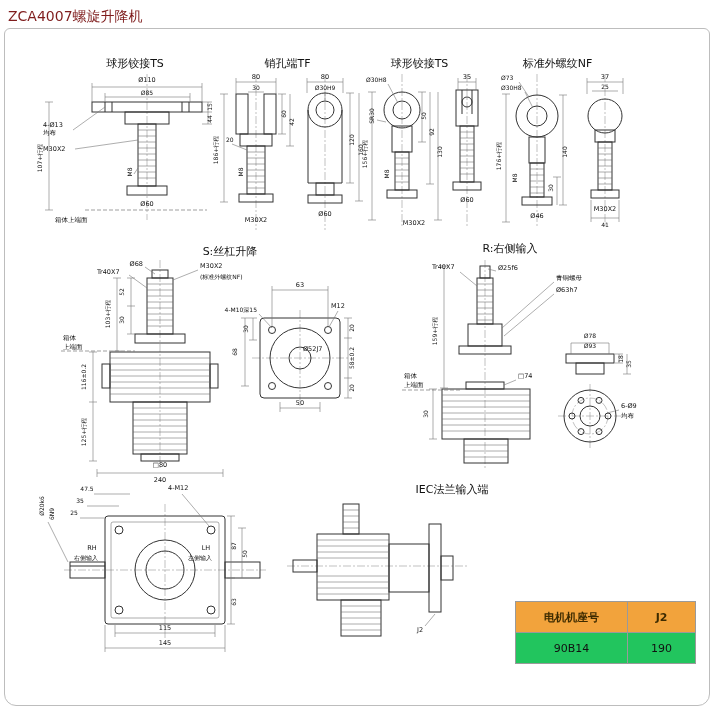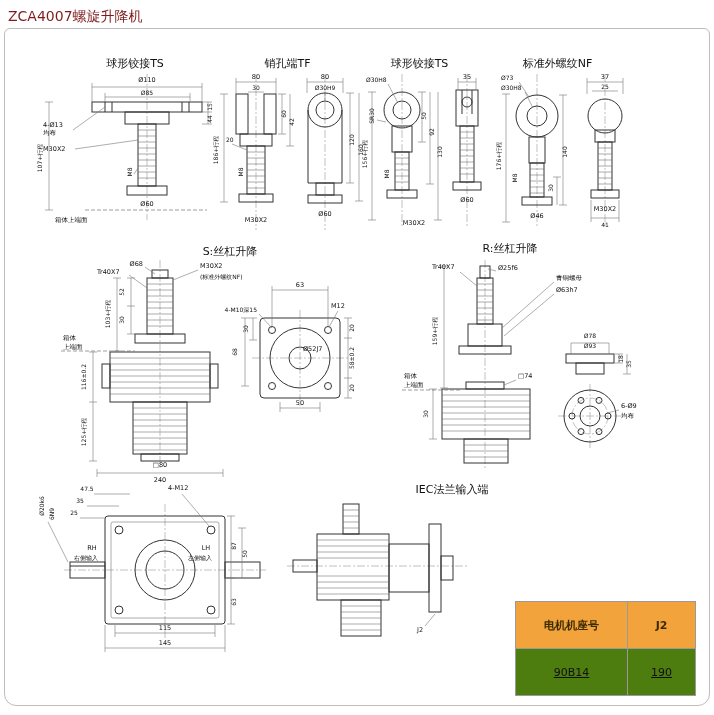--- a/index.html
+++ b/index.html
@@ -11,38 +11,38 @@
   .sheet > svg{position:absolute;overflow:visible;}
   svg text{font-size:7px;fill:#111;font-family:"DejaVu Sans",sans-serif;}
   .t6{font-size:6px;} .t65{font-size:6.5px;}
   .mid{text-anchor:middle;} .end{text-anchor:end;}
   .ln{fill:none;stroke:#333;stroke-width:1;}
   .fine{fill:none;stroke:#666;stroke-width:.55;}
   .dim{fill:none;stroke:#777;stroke-width:.6;}
   .cl{fill:none;stroke:#999;stroke-width:.6;stroke-dasharray:8 2 2 2;}
   .dash{fill:none;stroke:#777;stroke-width:.7;stroke-dasharray:4 2;}
   .motor-table{position:absolute;border-collapse:collapse;table-layout:fixed;width:180px;}
-  .motor-table th,.motor-table td{border:1px solid #9a9a9a;height:22px;text-align:center;font-size:11px;padding:12px;}
+  .motor-table th,.motor-table td{border:1px solid #9a9a9a;height:22px;text-align:center;font-size:11px;padding:4px;}
   .motor-table th{background:#F2A33C;color:#3d2b00;font-weight:bold;}
   .motor-table col.c1{width:112px;} .motor-table col.c2{width:68px;}
-  .motor-table tr.alt td{background:#4d7c0f;text-decoration:underline;}
+  .motor-table tr.alt td{background:#22c55e;}
 </style>
 </head>
 <body>
 
 <div class="sheet">
   <div class="page-title">ZCA4007螺旋升降机</div>
   <div class="sheet-border"></div>
 
   <div class="vtitle" style="left:90px;top:56px;width:90px">球形铰接TS</div>
   <div class="vtitle" style="left:240px;top:56px;width:95px">销孔端TF</div>
   <div class="vtitle" style="left:372px;top:56px;width:95px">球形铰接TS</div>
   <div class="vtitle" style="left:505px;top:56px;width:105px">标准外螺纹NF</div>
   <div class="vtitle" style="left:175px;top:244px;width:110px">S:丝杠升降</div>
-  <div class="vtitle" style="left:455px;top:241px;width:110px">R:丝杠升降</div>
+  <div class="vtitle" style="left:455px;top:241px;width:110px">R:右侧输入</div>
   <div class="vtitle" style="left:382px;top:482px;width:140px">IEC法兰输入端</div>
 
   <svg style="left:35px;top:70px" width="180" height="162" viewBox="0 0 180 162">
     <g class="cl">
         <path d="M112 4 V150"></path>
       </g>
     <g class="ln">
       <rect x="57" y="32" width="110" height="10"></rect>
         <rect x="90" y="42" width="44" height="12"></rect>
       <rect x="103" y="54" width="18" height="62"></rect>

